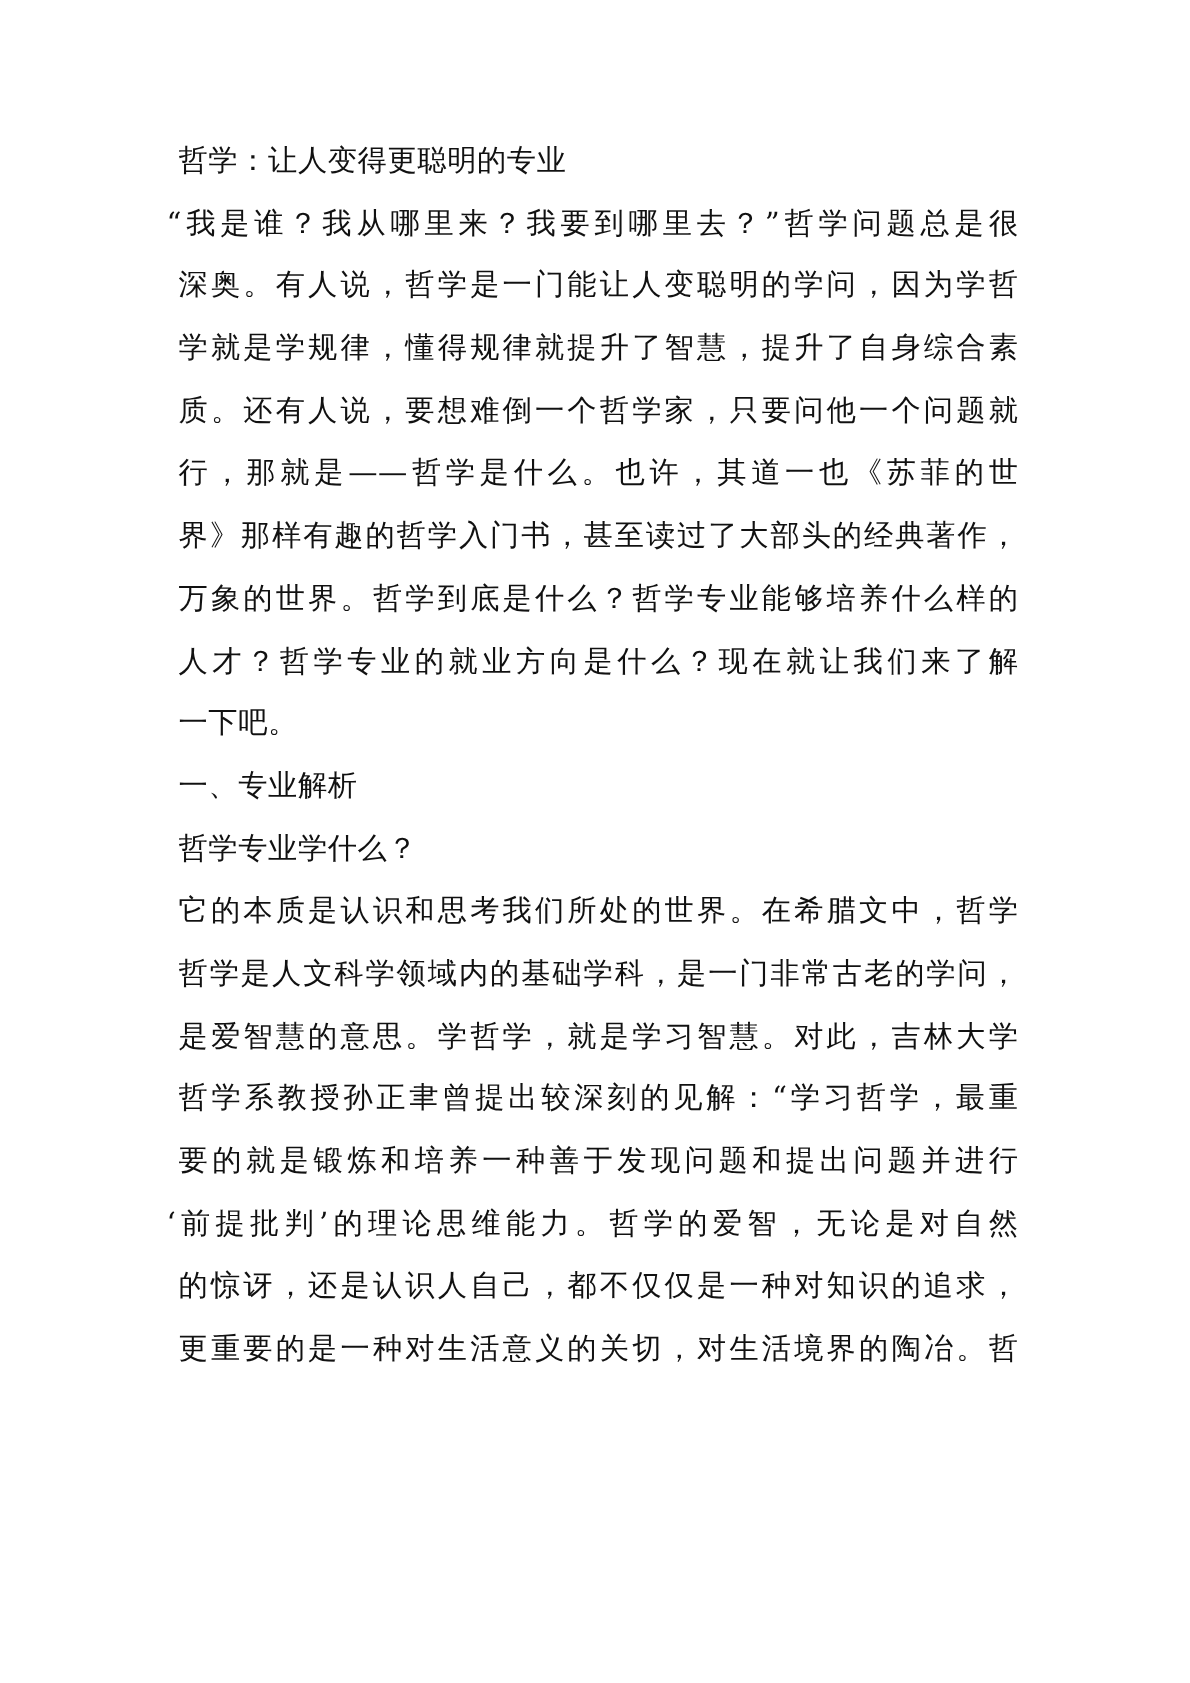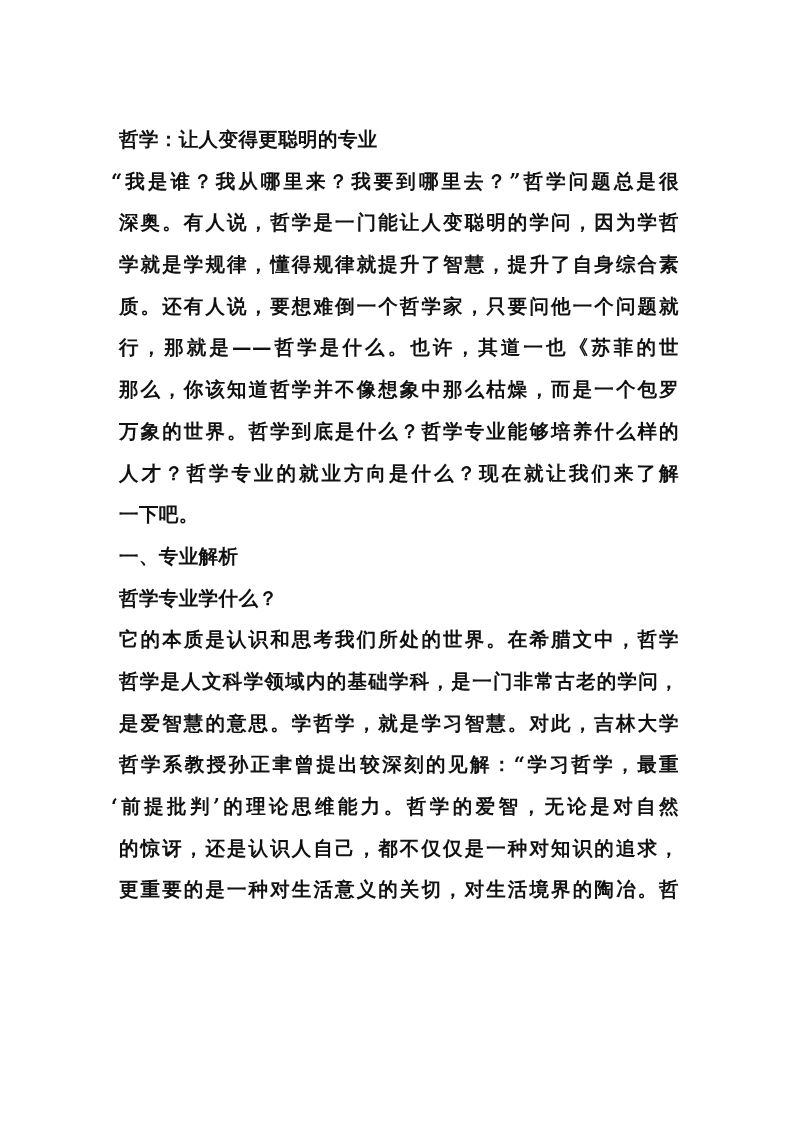--- a/index.html
+++ b/index.html
@@ -1,17 +1,17 @@
 <!DOCTYPE html>
 <html><head>
 <meta charset="utf-8">
 <style>
   html, body { margin: 0; padding: 0; background: #ffffff; }
   body { width: 793px; height: 1122px; position: relative; overflow: hidden; }
-  .page { position: absolute; left: 119px; top: 119px; width: 560px; font-weight: bold; }
+  .page { position: absolute; left: 119px; top: 86px; width: 560px; }
   .line {
     font-family: "DejaVu Serif", "Liberation Serif", serif;
     font-size: 19.5px;
     line-height: 41.7px;
     height: 41.7px;
     color: #111111;
     white-space: nowrap;
     letter-spacing: 0.4px;
   }
   .line.justify { text-align: justify; text-align-last: justify; }
@@ -21,28 +21,29 @@
 <body>
 
 <div class="page">
   <div class="line">哲学：让人变得更聪明的专业</div>
 
   <div class="line justify lead">“我是谁？我从哪里来？我要到哪里去？”哲学问题总是很</div>
   <div class="line justify">深奥。有人说，哲学是一门能让人变聪明的学问，因为学哲</div>
   <div class="line justify">学就是学规律，懂得规律就提升了智慧，提升了自身综合素</div>
   <div class="line justify">质。还有人说，要想难倒一个哲学家，只要问他一个问题就</div>
   <div class="line justify">行，那就是——哲学是什么。也许，其道一也《苏菲的世</div>
-  <div class="line justify">那么，你该知道哲学并不像想象中那么枯燥，而是一个包罗</div>
+  <div class="line justify">界》那样有趣的哲学入门书，甚至读过了大部头的经典著作，</div>
   <div class="line justify">万象的世界。哲学到底是什么？哲学专业能够培养什么样的</div>
   <div class="line justify">人才？哲学专业的就业方向是什么？现在就让我们来了解</div>
   <div class="line">一下吧。</div>
 
   <div class="line">一、专业解析</div>
   <div class="line">哲学专业学什么？</div>
 
   <div class="line justify">它的本质是认识和思考我们所处的世界。在希腊文中，哲学</div>
   <div class="line justify">哲学是人文科学领域内的基础学科，是一门非常古老的学问，</div>
   <div class="line justify">是爱智慧的意思。学哲学，就是学习智慧。对此，吉林大学</div>
   <div class="line justify">哲学系教授孙正聿曾提出较深刻的见解：“学习哲学，最重</div>
+  <div class="line justify">要的就是锻炼和培养一种善于发现问题和提出问题并进行</div>
   <div class="line justify lead">‘前提批判’的理论思维能力。哲学的爱智，无论是对自然</div>
   <div class="line justify">的惊讶，还是认识人自己，都不仅仅是一种对知识的追求，</div>
   <div class="line justify">更重要的是一种对生活意义的关切，对生活境界的陶冶。哲</div>
 </div>
 
 </body></html>

